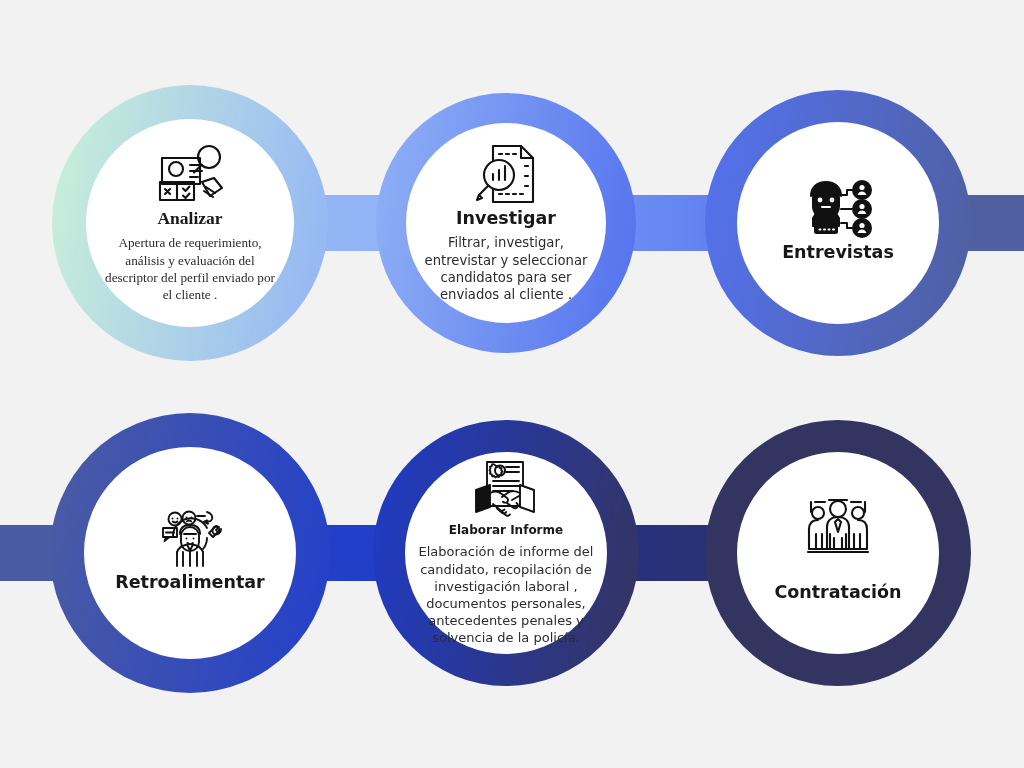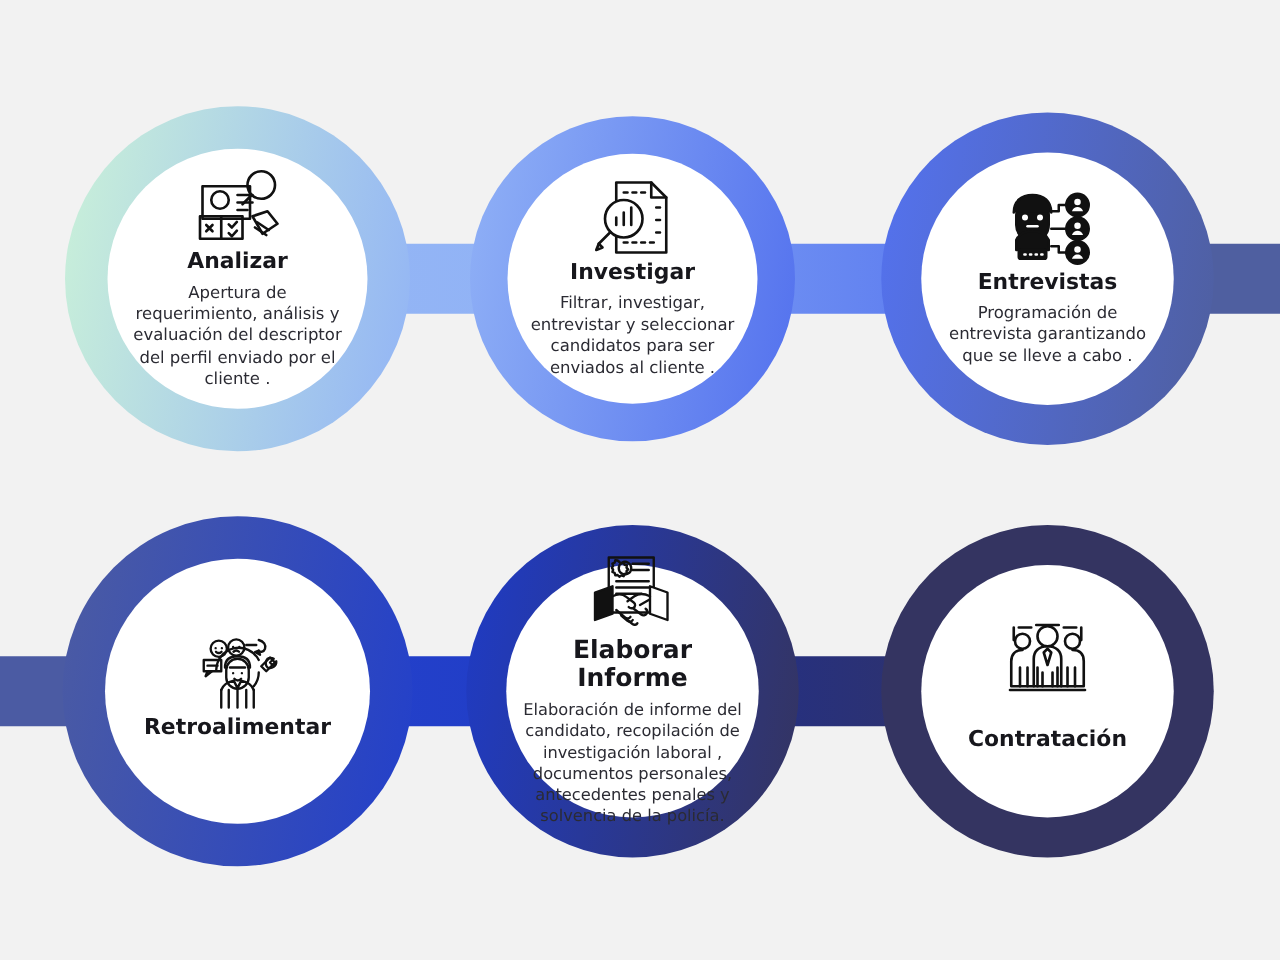--- a/index.html
+++ b/index.html
@@ -60,36 +60,36 @@
     margin-bottom: 6px;
   }
   .node-desc {
     color: #2b2b33;
     text-align: center;
     line-height: 1.32;
   }
 
   
   .t-lg  { font-size: 17.5px; }
-  .t-md  { font-size: 20px; }
+  .t-md  { font-size: 12px; }
   .d-lg  { font-size: 13.2px; }
   .d-sm  { font-size: 12.1px; }
   .d-xs  { font-size: 13px; }
 </style>
 </head>
 <body style="background: rgb(242, 242, 242);">
 
 <div id="stage">
     <div class="connector" style="left: 300px; top: 195px; width: 215px; background: linear-gradient(90deg, rgb(147, 181, 245), rgb(143, 176, 246));"></div>
     <div class="connector" style="left: 620px; top: 195px; width: 225px; background: linear-gradient(90deg, rgb(108, 141, 242), rgb(84, 114, 238));"></div>
     <div class="connector" style="left: 955px; top: 195px; width: 69px; background: linear-gradient(90deg, rgb(79, 95, 160), rgb(79, 95, 160));"></div>
     <div class="connector" style="left: 0px; top: 525px; width: 75px; background: linear-gradient(90deg, rgb(75, 91, 163), rgb(75, 91, 163));"></div>
     <div class="connector" style="left: 305px; top: 525px; width: 212px; background: linear-gradient(90deg, rgb(35, 64, 202), rgb(31, 59, 196));"></div>
     <div class="connector" style="left: 620px; top: 525px; width: 225px; background: linear-gradient(90deg, rgb(38, 48, 127), rgb(52, 52, 97));"></div>
-    <div class="node" style="left: 52px; top: 85px; width: 276px; height: 276px; background: linear-gradient(100deg, rgb(201, 240, 217) 2%, rgb(147, 181, 245) 98%);">
+    <div class="node" style="left: 52px; top: 85px; width: 276px; height: 276px; background: linear-gradient(100deg, rgb(201, 240, 217) 2%, rgb(147, 181, 245) 98%); font-family: Liberation Serif, serif;">
       <div class="node-inner" style="width: 208px; height: 208px; padding: 0px 14px;">
         <div class="icon-wrap">
     <svg width="72" height="64" viewBox="0 0 72 64" fill="none" stroke="#111" stroke-width="2.1" stroke-linecap="round" stroke-linejoin="round">
       <path d="M8 16h38v26H8z"></path>
       <circle cx="22" cy="27" r="7"></circle>
       <path d="M36 23h12M36 29h12M36 35h8"></path>
       <circle cx="55" cy="15" r="11"></circle>
       <path d="M47.2 23.2 40 30.4"></path>
       <path d="M6 40h34v18H6z"></path>
       <path d="M23 40v18"></path>
@@ -144,21 +144,20 @@
       <path d="M54.5 36c1-2.3 2.6-3.4 4.5-3.4s3.5 1.1 4.5 3.4" fill="#fff" stroke="none"></path>
       <circle cx="59" cy="50" r="9" fill="#111"></circle>
       <circle cx="59" cy="47.5" r="2.6" fill="#fff" stroke="none"></circle>
       <path d="M54.5 55c1-2.3 2.6-3.4 4.5-3.4s3.5 1.1 4.5 3.4" fill="#fff" stroke="none"></path>
       <path d="M38 17h6v-5h6" fill="none"></path>
       <path d="M38 31h12" fill="none"></path>
       <path d="M38 45h6v5h6" fill="none"></path>
     </svg>
         </div>
         <div class="node-title t-lg">Entrevistas</div>
-        <div class="node-desc d-lg">Programación de entrevista garantizando que se lleve a cabo .</div>
       </div>
     </div>
     <div class="node" style="left: 50px; top: 413px; width: 280px; height: 280px; background: linear-gradient(100deg, rgb(75, 91, 163) 2%, rgb(35, 64, 202) 98%);">
       <div class="node-inner" style="width: 212px; height: 212px; padding: 0px 14px;">
         <div class="icon-wrap">
     <svg width="74" height="62" viewBox="0 0 74 62" fill="none" stroke="#111" stroke-width="1.9" stroke-linecap="round" stroke-linejoin="round">
       <path d="M20 28a18 18 0 0 1 34-8"></path>
       <path d="M54 30a17 17 0 0 1-4 11"></path>
       <circle cx="22" cy="11" r="6.5"></circle>
       <path d="M19.5 10.5v.01M24.5 10.5v.01"></path>

